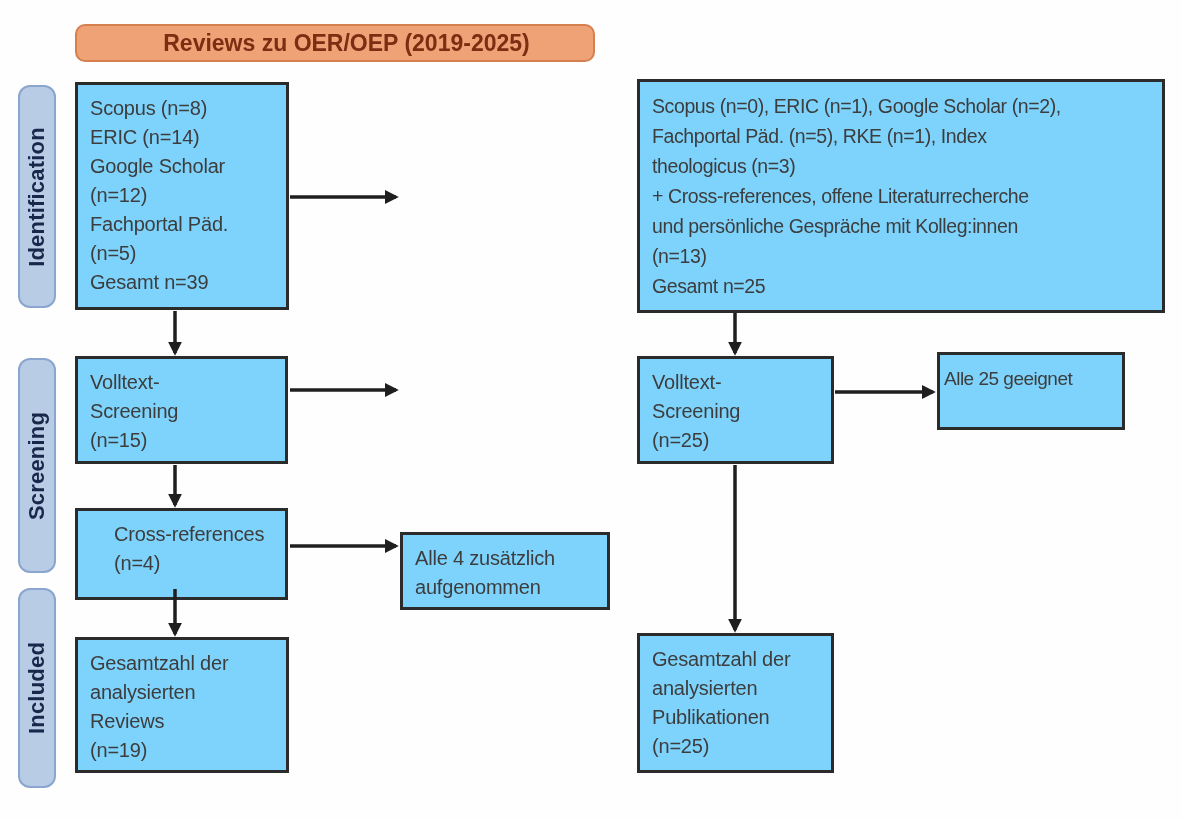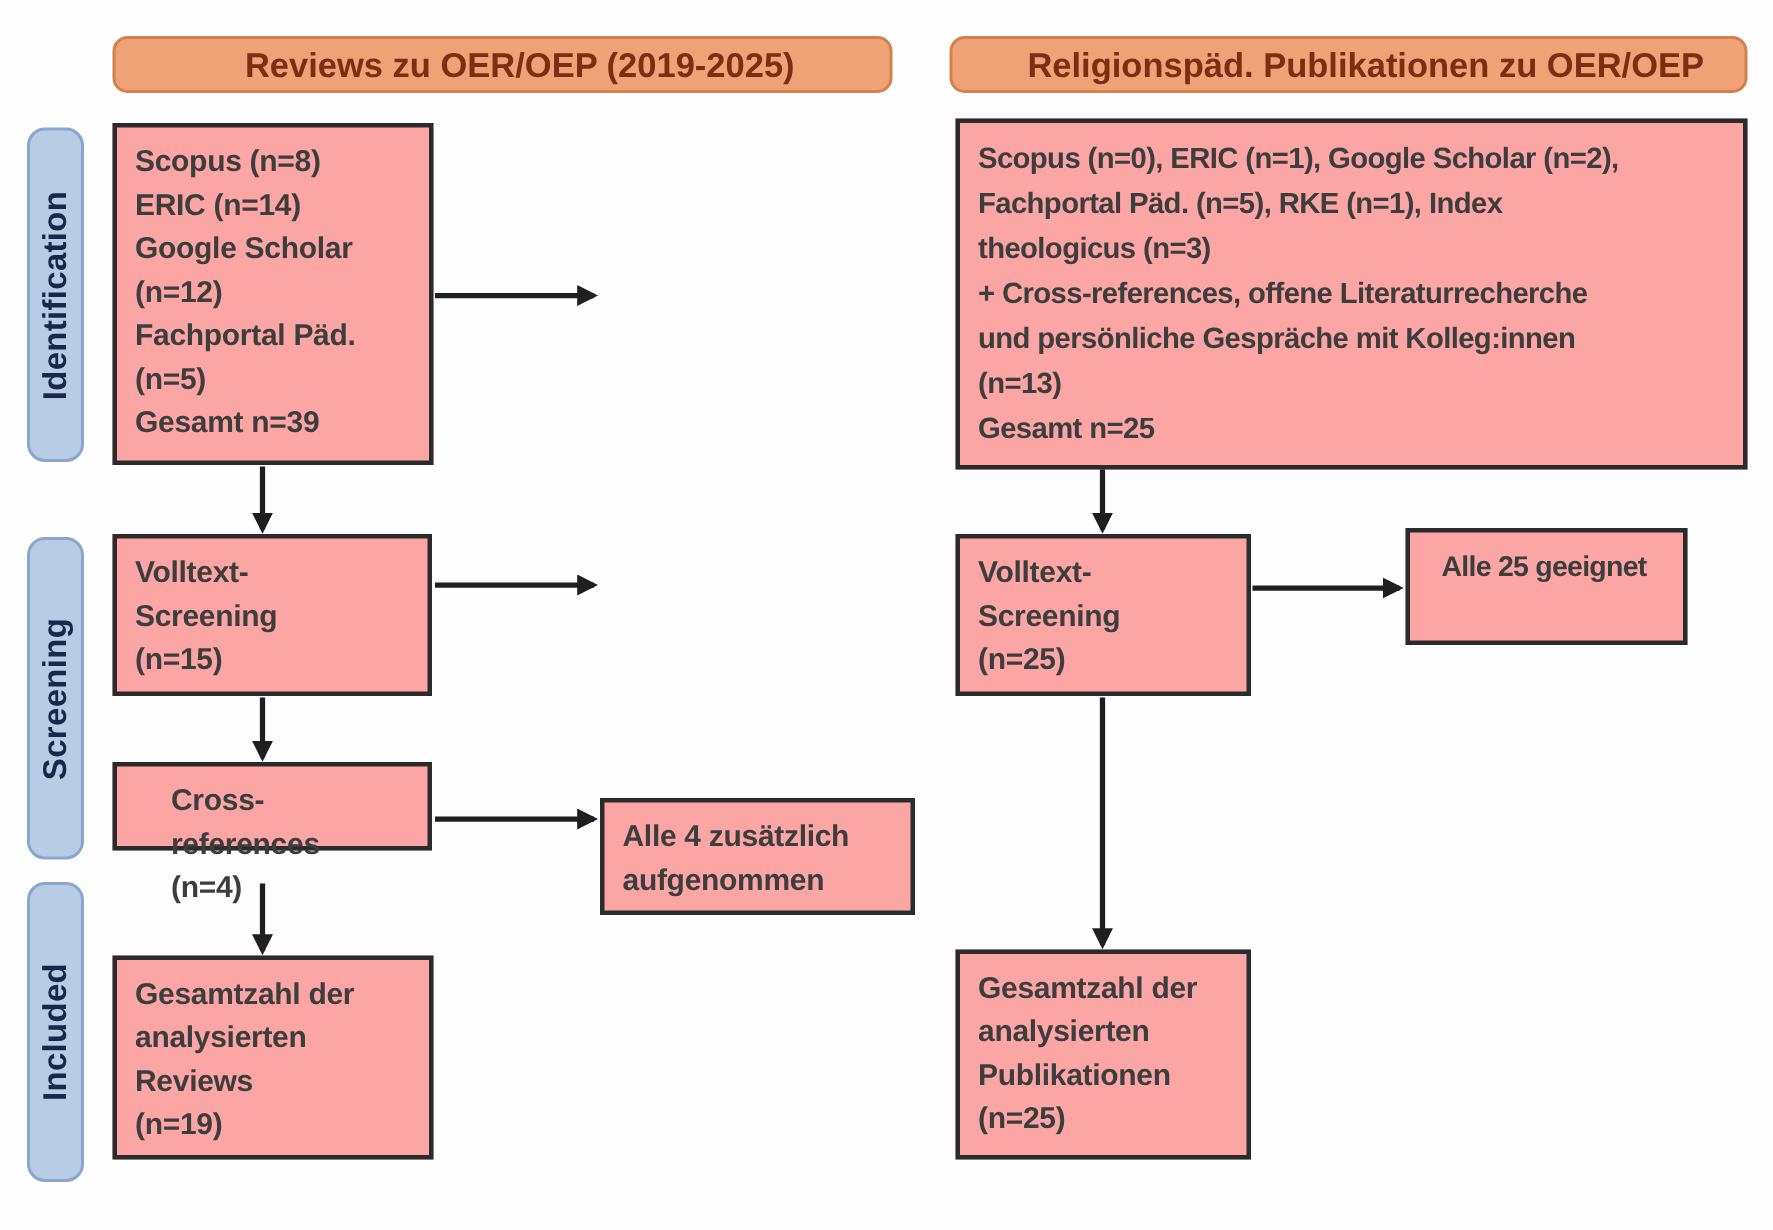--- a/index.html
+++ b/index.html
@@ -53,64 +53,63 @@
     font-weight: bold;
     color: var(--stage-text, #17284A);
     letter-spacing: 0.2px;
   }
   #tab-identification { top: 85px;  height: 223px; }
   #tab-screening      { top: 358px; height: 215px; }
   #tab-included       { top: 588px; height: 200px; }
 
   .box {
     position: absolute;
-    background: #fca5a5;
+    background: #7dd3fc;
     border: 3px solid var(--box-border, #2B2B2B);
     box-sizing: border-box;
     padding: 9px 12px;
     font-size: 20px;
-    font-weight: bold;
+    font-weight: normal;
     line-height: 29px;
     color: var(--box-text, #3D3D3D);
     white-space: pre-line;
     letter-spacing: -0.2px;
   }
   #box-left-sources   { left: 75px;  top: 82px;  width: 214px; height: 228px; }
   #box-left-excluded  { left: 400px; top: 81px;  width: 210px; height: 226px; }
   #box-left-fulltext  { left: 75px;  top: 356px; width: 213px; height: 108px; }
   #box-left-eligible  { left: 400px; top: 352px; width: 210px; height: 78px; }
-  #box-left-crossref  { left: 75px;  top: 508px; width: 213px; height: 59px; padding-left: 36px; }
+  #box-left-crossref  { left: 75px;  top: 508px; width: 213px; height: 92px; padding-left: 36px; }
   #box-left-added     { left: 400px; top: 508px; width: 210px; height: 78px; margin-top: 24px; }
   #box-left-included  { left: 75px;  top: 637px; width: 214px; height: 136px; }
   #box-right-sources  { left: 637px; top: 79px;  width: 528px; height: 234px;
                         font-size: 19.5px; letter-spacing: -0.4px; line-height: 30px; }
   #box-right-fulltext { left: 637px; top: 356px; width: 197px; height: 108px; }
   #box-right-eligible { left: 937px; top: 352px; width: 188px; height: 78px;
-                        font-size: 19px; letter-spacing: -0.5px; padding-left: 21px; }
+                        font-size: 19px; letter-spacing: -0.5px; padding-left: 4px; }
   #box-right-included { left: 637px; top: 633px; width: 197px; height: 140px; }
 
   svg.arrows {
     position: absolute;
     left: 0; top: 0;
     width: 1182px;
     height: 820px;
     pointer-events: none;
   }
   svg.arrows line {
     stroke: var(--arrow, #1F1F1F);
     stroke-width: 3.5;
   }
 </style>
 </head>
 <body>
 
 <div class="canvas">
 
   <div class="col-header left">Reviews zu OER/OEP (2019-2025)</div>
-  <div class="col-header right">Religionspäd. Publikationen zu OER/OEP</div>
 
   <div class="stage-tab" id="tab-identification">
     <span class="vlabel">Identification</span>
   </div>
   <div class="stage-tab" id="tab-screening">
     <span class="vlabel">Screening</span>
   </div>
   <div class="stage-tab" id="tab-included">
     <span class="vlabel">Included</span>
   </div>

